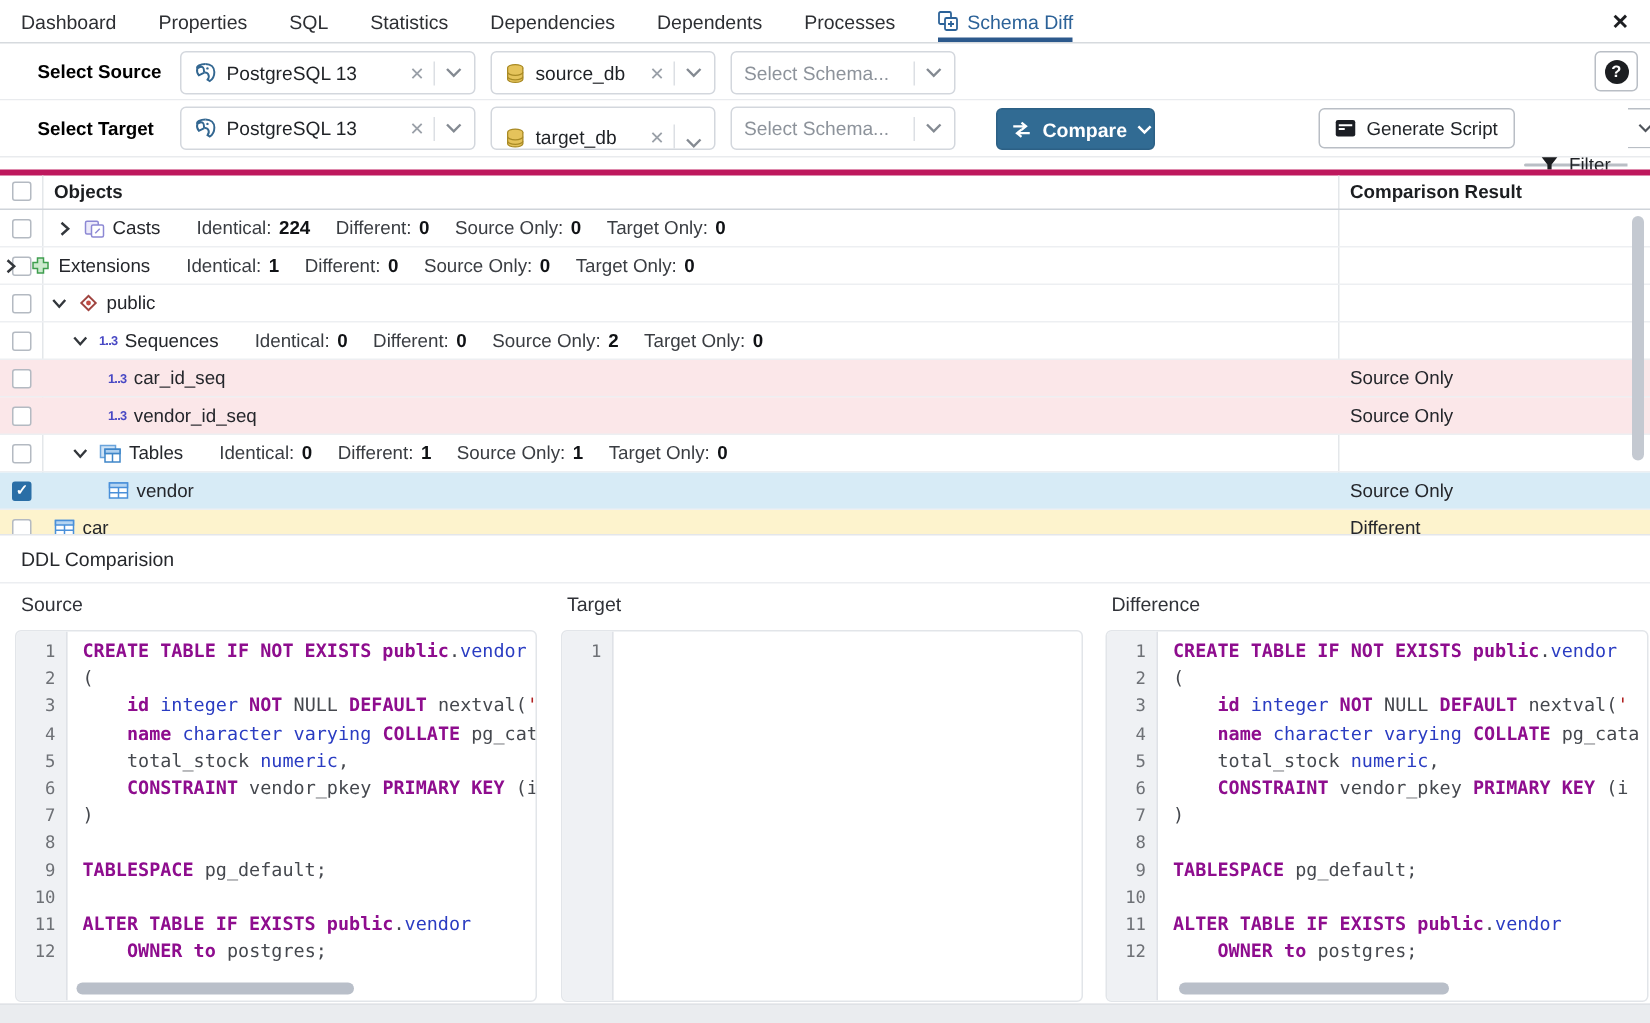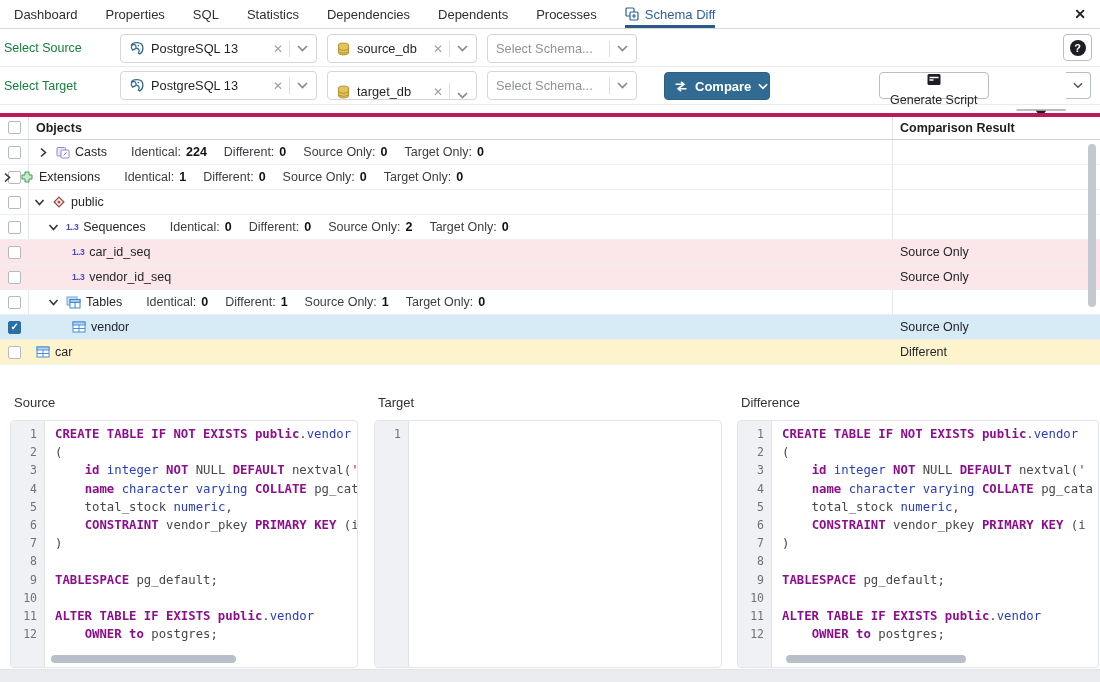--- a/index.html
+++ b/index.html
@@ -11,31 +11,31 @@
   .tabbar { position:absolute; top:0; left:0; width:1100px; height:29px; background:#fff;
             border-bottom:1px solid #d6dade; display:flex; align-items:stretch; padding:0 14px; }
   .tab { display:flex; align-items:center; gap:6px; margin-right:28px; font-size:13px; color:#2d2f33; cursor:default; }
   .tab.active { color:#2c6298; box-shadow: inset 0 -3px 0 #2c598c; font-weight:400; }
   .tab-close { margin-left:auto; display:flex; align-items:center; font-size:14px; font-weight:bold; color:#1c1e21; }
 
   
   .toolrow { position:absolute; left:0; width:1100px; background:#fff; border-bottom:1px solid #e9ebee; }
   #row-source { top:30px; height:37px; }
   #row-target { top:67px; height:38px; }
-  .rowlabel { position:absolute; left:4px; top:50%; transform:translateY(-50%); font-size:12.5px; color:#15803d; }
+  .rowlabel { position:absolute; left:25px; top:50%; transform:translateY(-50%); font-size:12.5px; color:#000000;font-weight:bold; }
   .combo { position:absolute; top:4px; height:29px; border:1px solid #d3d7dd; border-radius:4px; background:#fff;
            display:flex; align-items:center; padding:0 8px; font-size:12.8px; color:#1f2226; }
   .combo .ic { margin-right:6px; display:flex; }
   .combo .val { flex:1; white-space:nowrap; overflow:hidden; }
   .combo .val.ph { color:#8d939b; }
   .combo .clr { color:#9aa0a8; font-size:12px; margin:0 6px; }
   .combo .sep { width:1px; height:16px; background:#dcdfe4; margin-right:7px; }
   .chev { display:flex; align-items:center; }
   .btn { display:flex; align-items:center; gap:7px; border:1px solid #b9bec5; border-radius:4px; background:#fff;
-         font-size:12.5px; color:#1f2226; padding:0 10px;flex-direction:column; }
+         font-size:12.5px; color:#1f2226; padding:0 10px; }
   #btn-compare { position:absolute; left:664px; top:5px; height:28px; width:106px; background:#316b93;
                  border:1px solid #2c6085; border-radius:4px; color:#fff; display:flex; align-items:center;
                  font-size:13px; font-weight:bold; padding:0 9px; gap:7px; }
   #btn-generate { position:absolute; left:879px; top:5px; height:27px; }
   #grp-filter { position:absolute; left:1016px; top:5px; height:27px; display:flex; }
   #btn-filter { border-radius:4px 0 0 4px;margin-top:37px; }
   #btn-filter-chev { width:25px; border:1px solid #b9bec5; border-left:none; border-radius:0 4px 4px 0;
                      display:flex; align-items:center; justify-content:center; background:#fff; }
   #btn-help { position:absolute; left:1063px; top:4px; width:29px; height:27px; border:1px solid #b9bec5;
               border-radius:4px; background:#fff; display:flex; align-items:center; justify-content:center; }
@@ -479,20 +479,23 @@
               </svg>
             </span>
             <span class="obj-label">car</span>
           </div>
           <span class="result-cell">Different</span>
         </div>
       </div>
     <div id="grid-vscroll"></div>
   </div>
 
+  <div id="ddl-bar">
+    <span>DDL Comparision</span>
+  </div>
   <span class="panel-label" id="lbl-source">Source</span>
   <span class="panel-label" id="lbl-target">Target</span>
   <span class="panel-label" id="lbl-difference">Difference</span>
 
   <div class="code-panel" id="panel-source">
     <div class="gutter">
         <div>1</div>
         <div>2</div>
         <div>3</div>
         <div>4</div>

